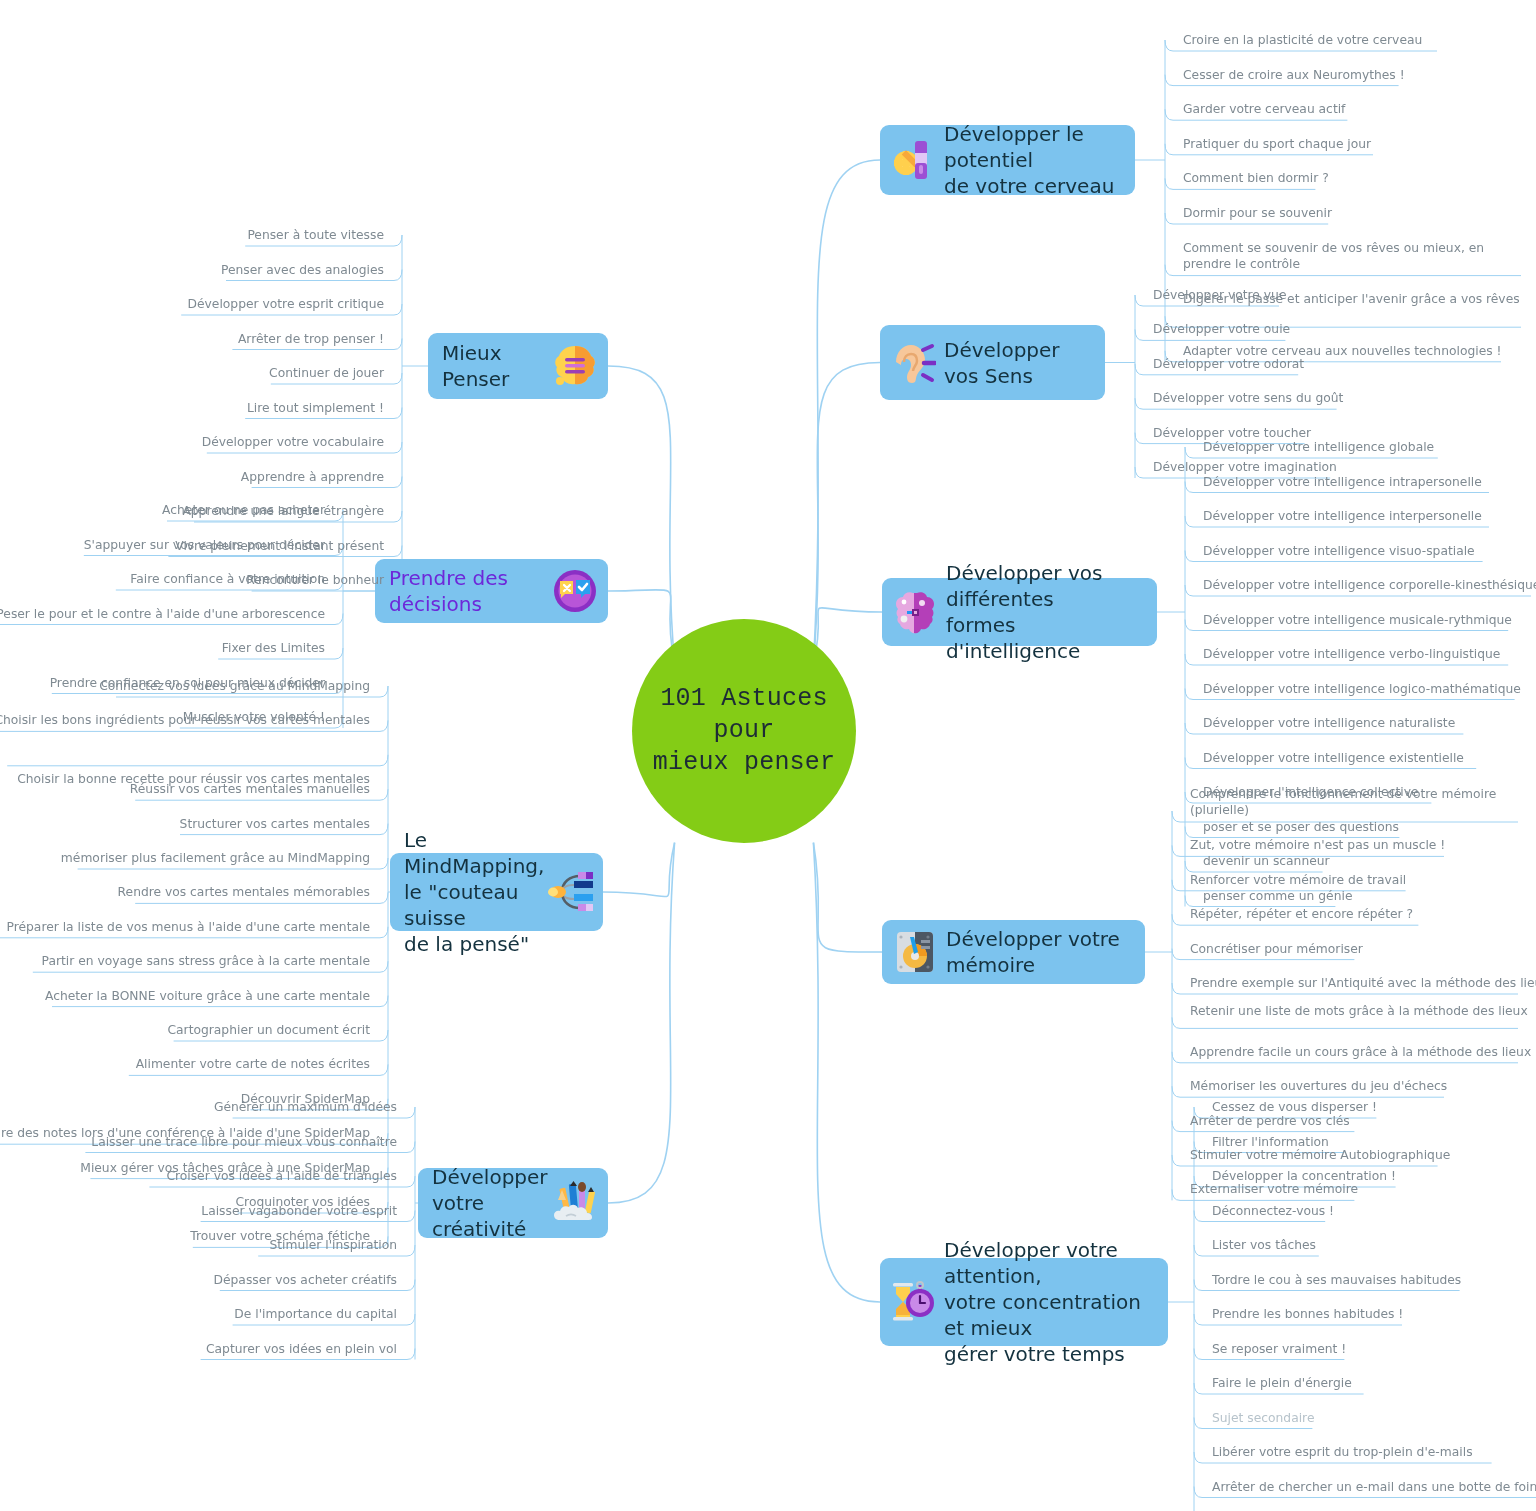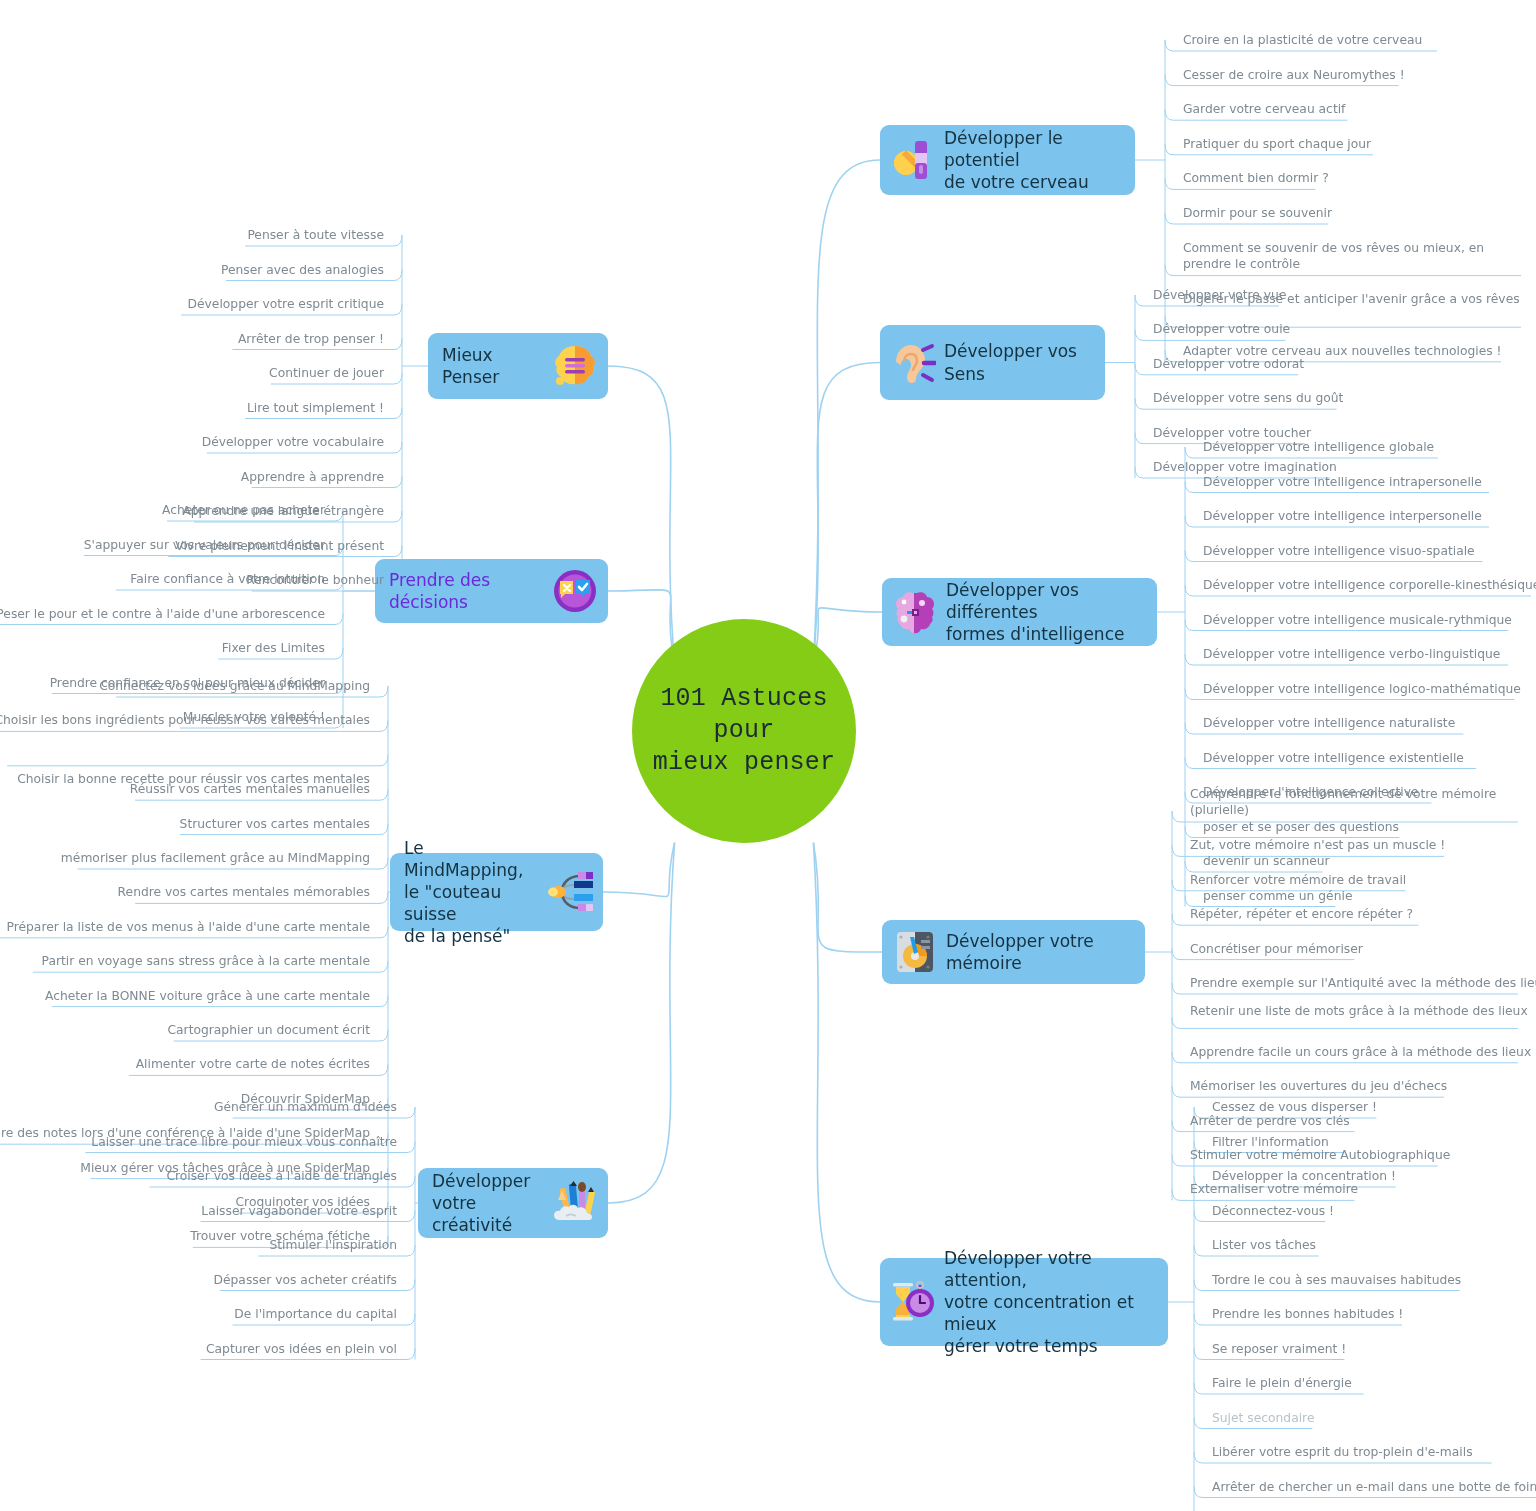--- a/index.html
+++ b/index.html
@@ -9,21 +9,21 @@
   svg#links{position:absolute;left:0;top:0;width:1536px;height:1511px;pointer-events:none;}
 
   
   .hub{position:absolute;border-radius:50%;background:#bce0f5;
        display:flex;align-items:center;justify-content:center;text-align:center;}
   .hub span{color:#1d2b36;font-size:25px;line-height:1.28;letter-spacing:.2px;}
 
   
   .node{position:absolute;background:#7cc3ee;border-radius:9px;
         display:flex;align-items:center;box-sizing:border-box;}
-  .node .lbl{color:#14323f;font-size:17px;line-height:1.3;}
+  .node .lbl{color:#14323f;font-size:20px;line-height:1.3;}
   .node.icon-left .lbl{margin-left:8px;}
   .node .ico{flex:0 0 auto;display:block;}
 
   
   .leaf{position:absolute;font-size:12.3px;color:#7f8a92;line-height:1.32;
         white-space:nowrap;}
   .leaf.wrap{white-space:normal;}
   .leaf.r{text-align:left;}
   .leaf.l{text-align:right;}
   .leaf.faint{color:#b7c3cb;}

